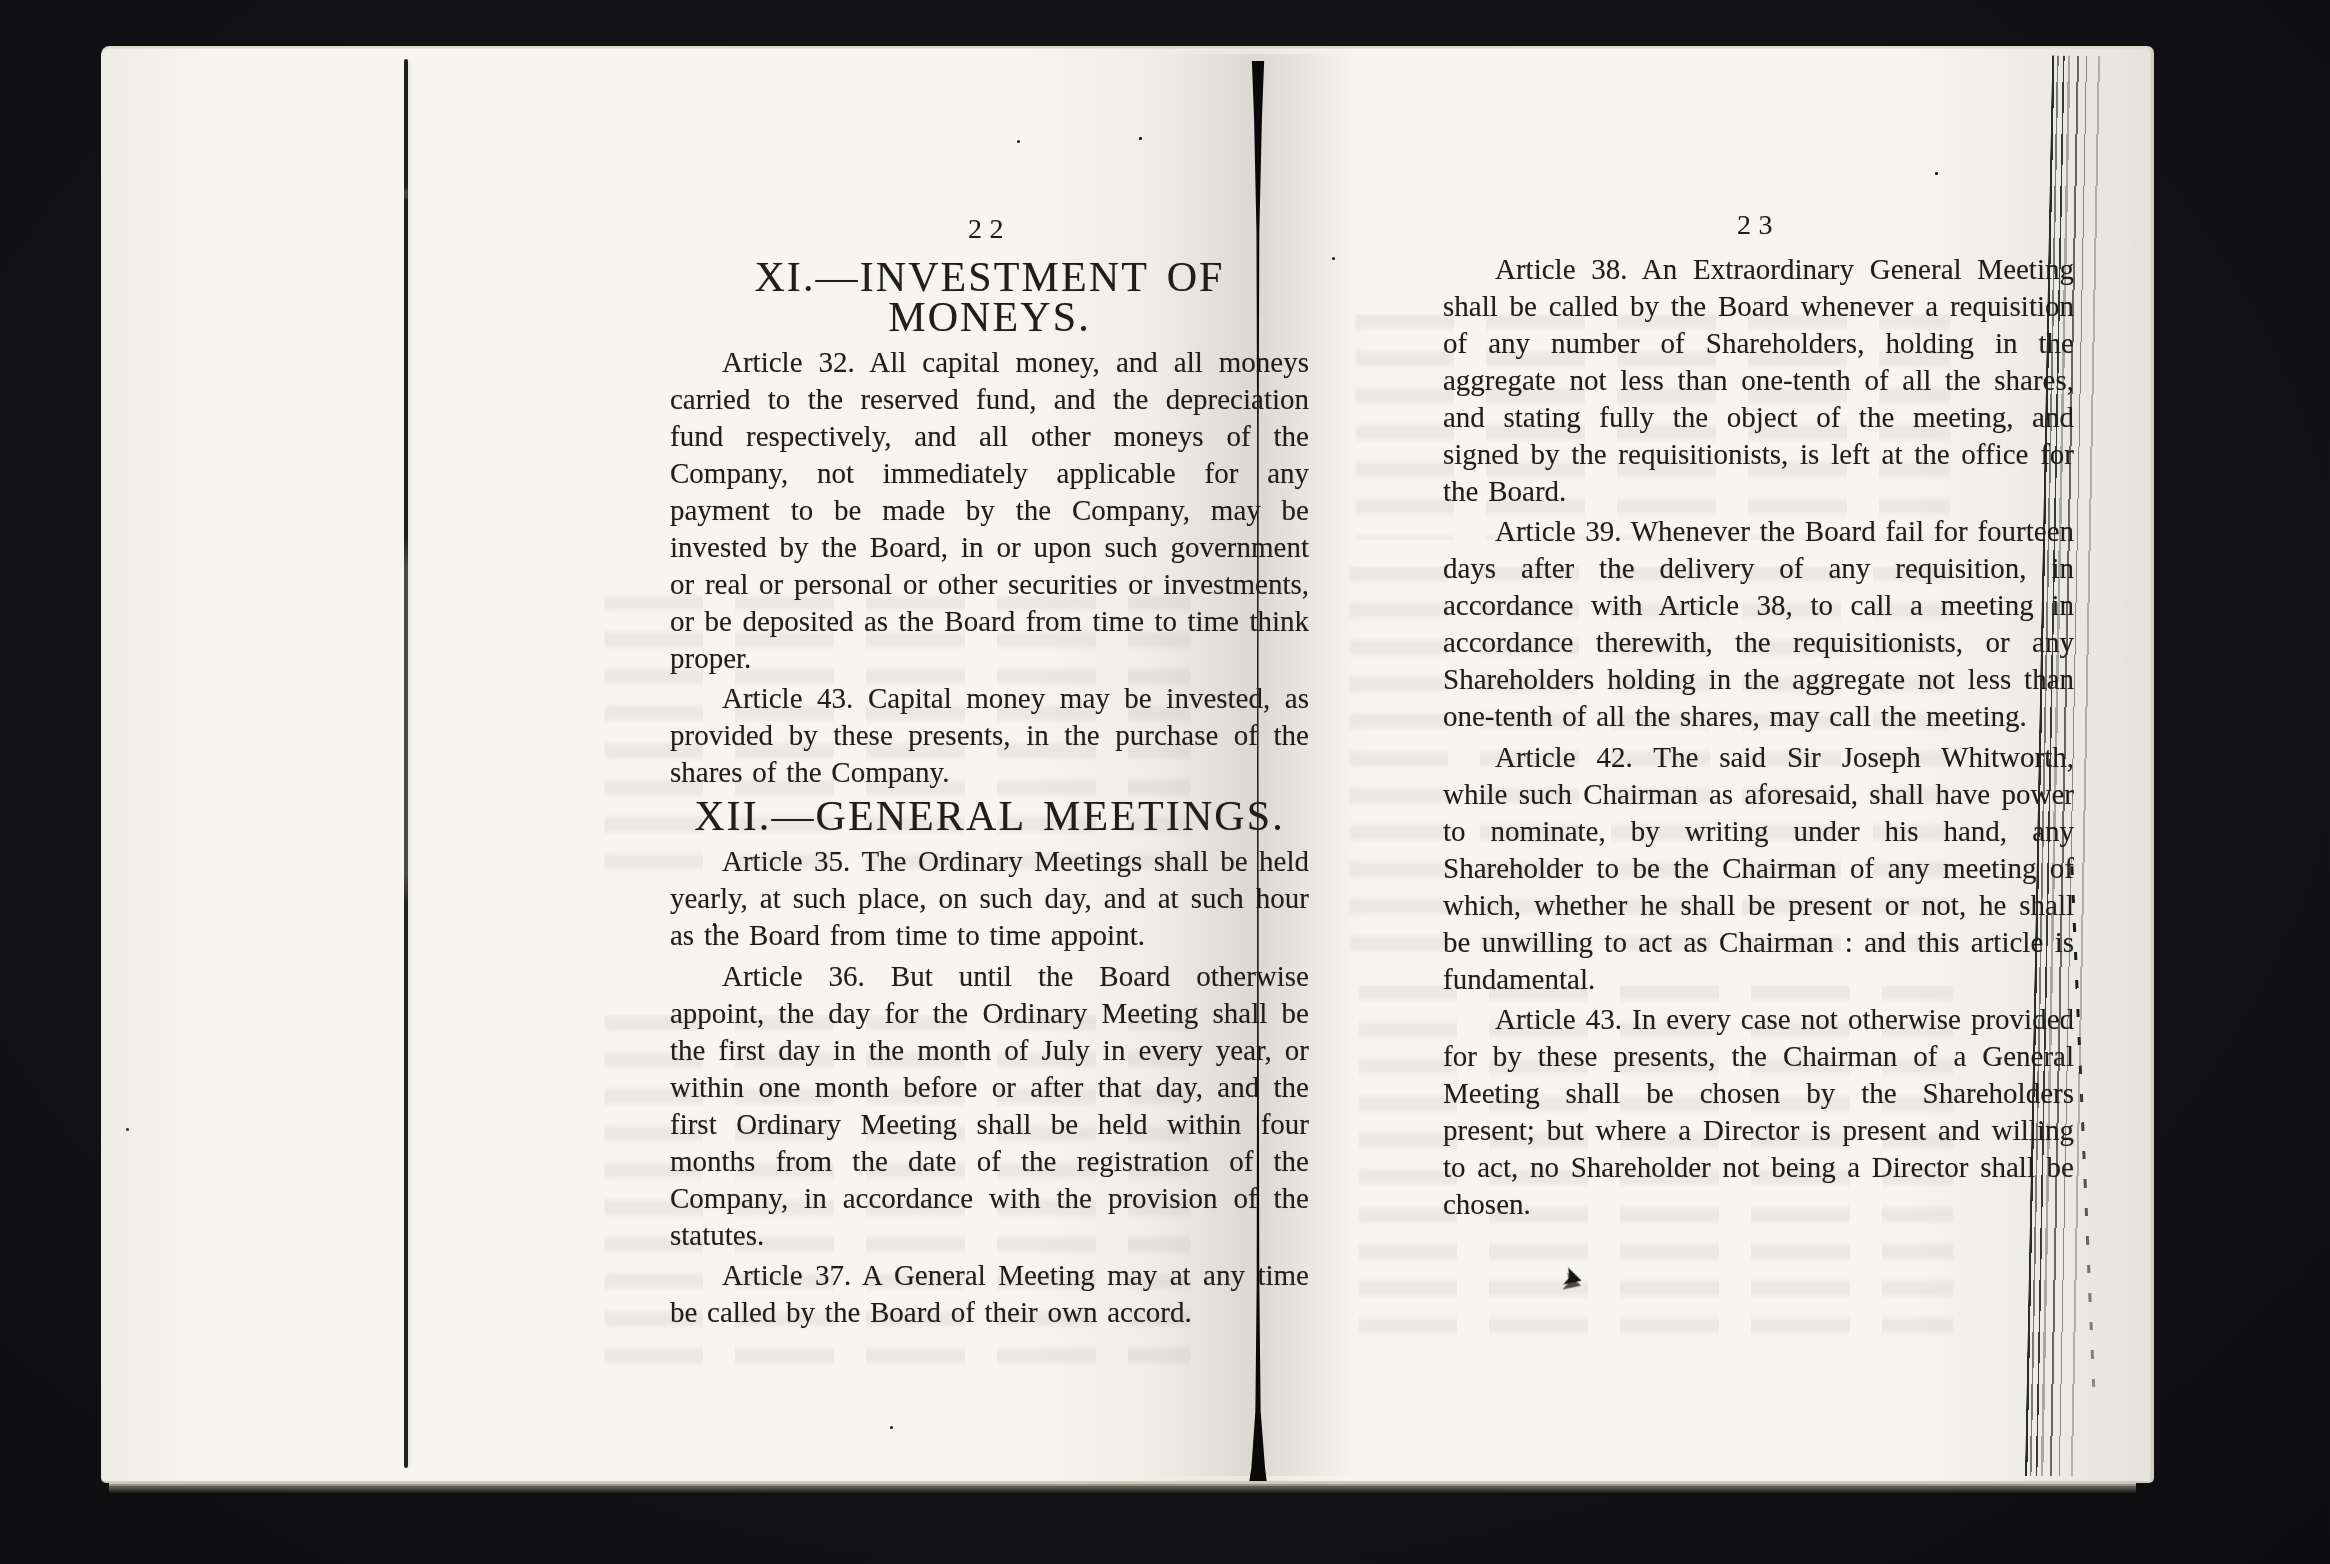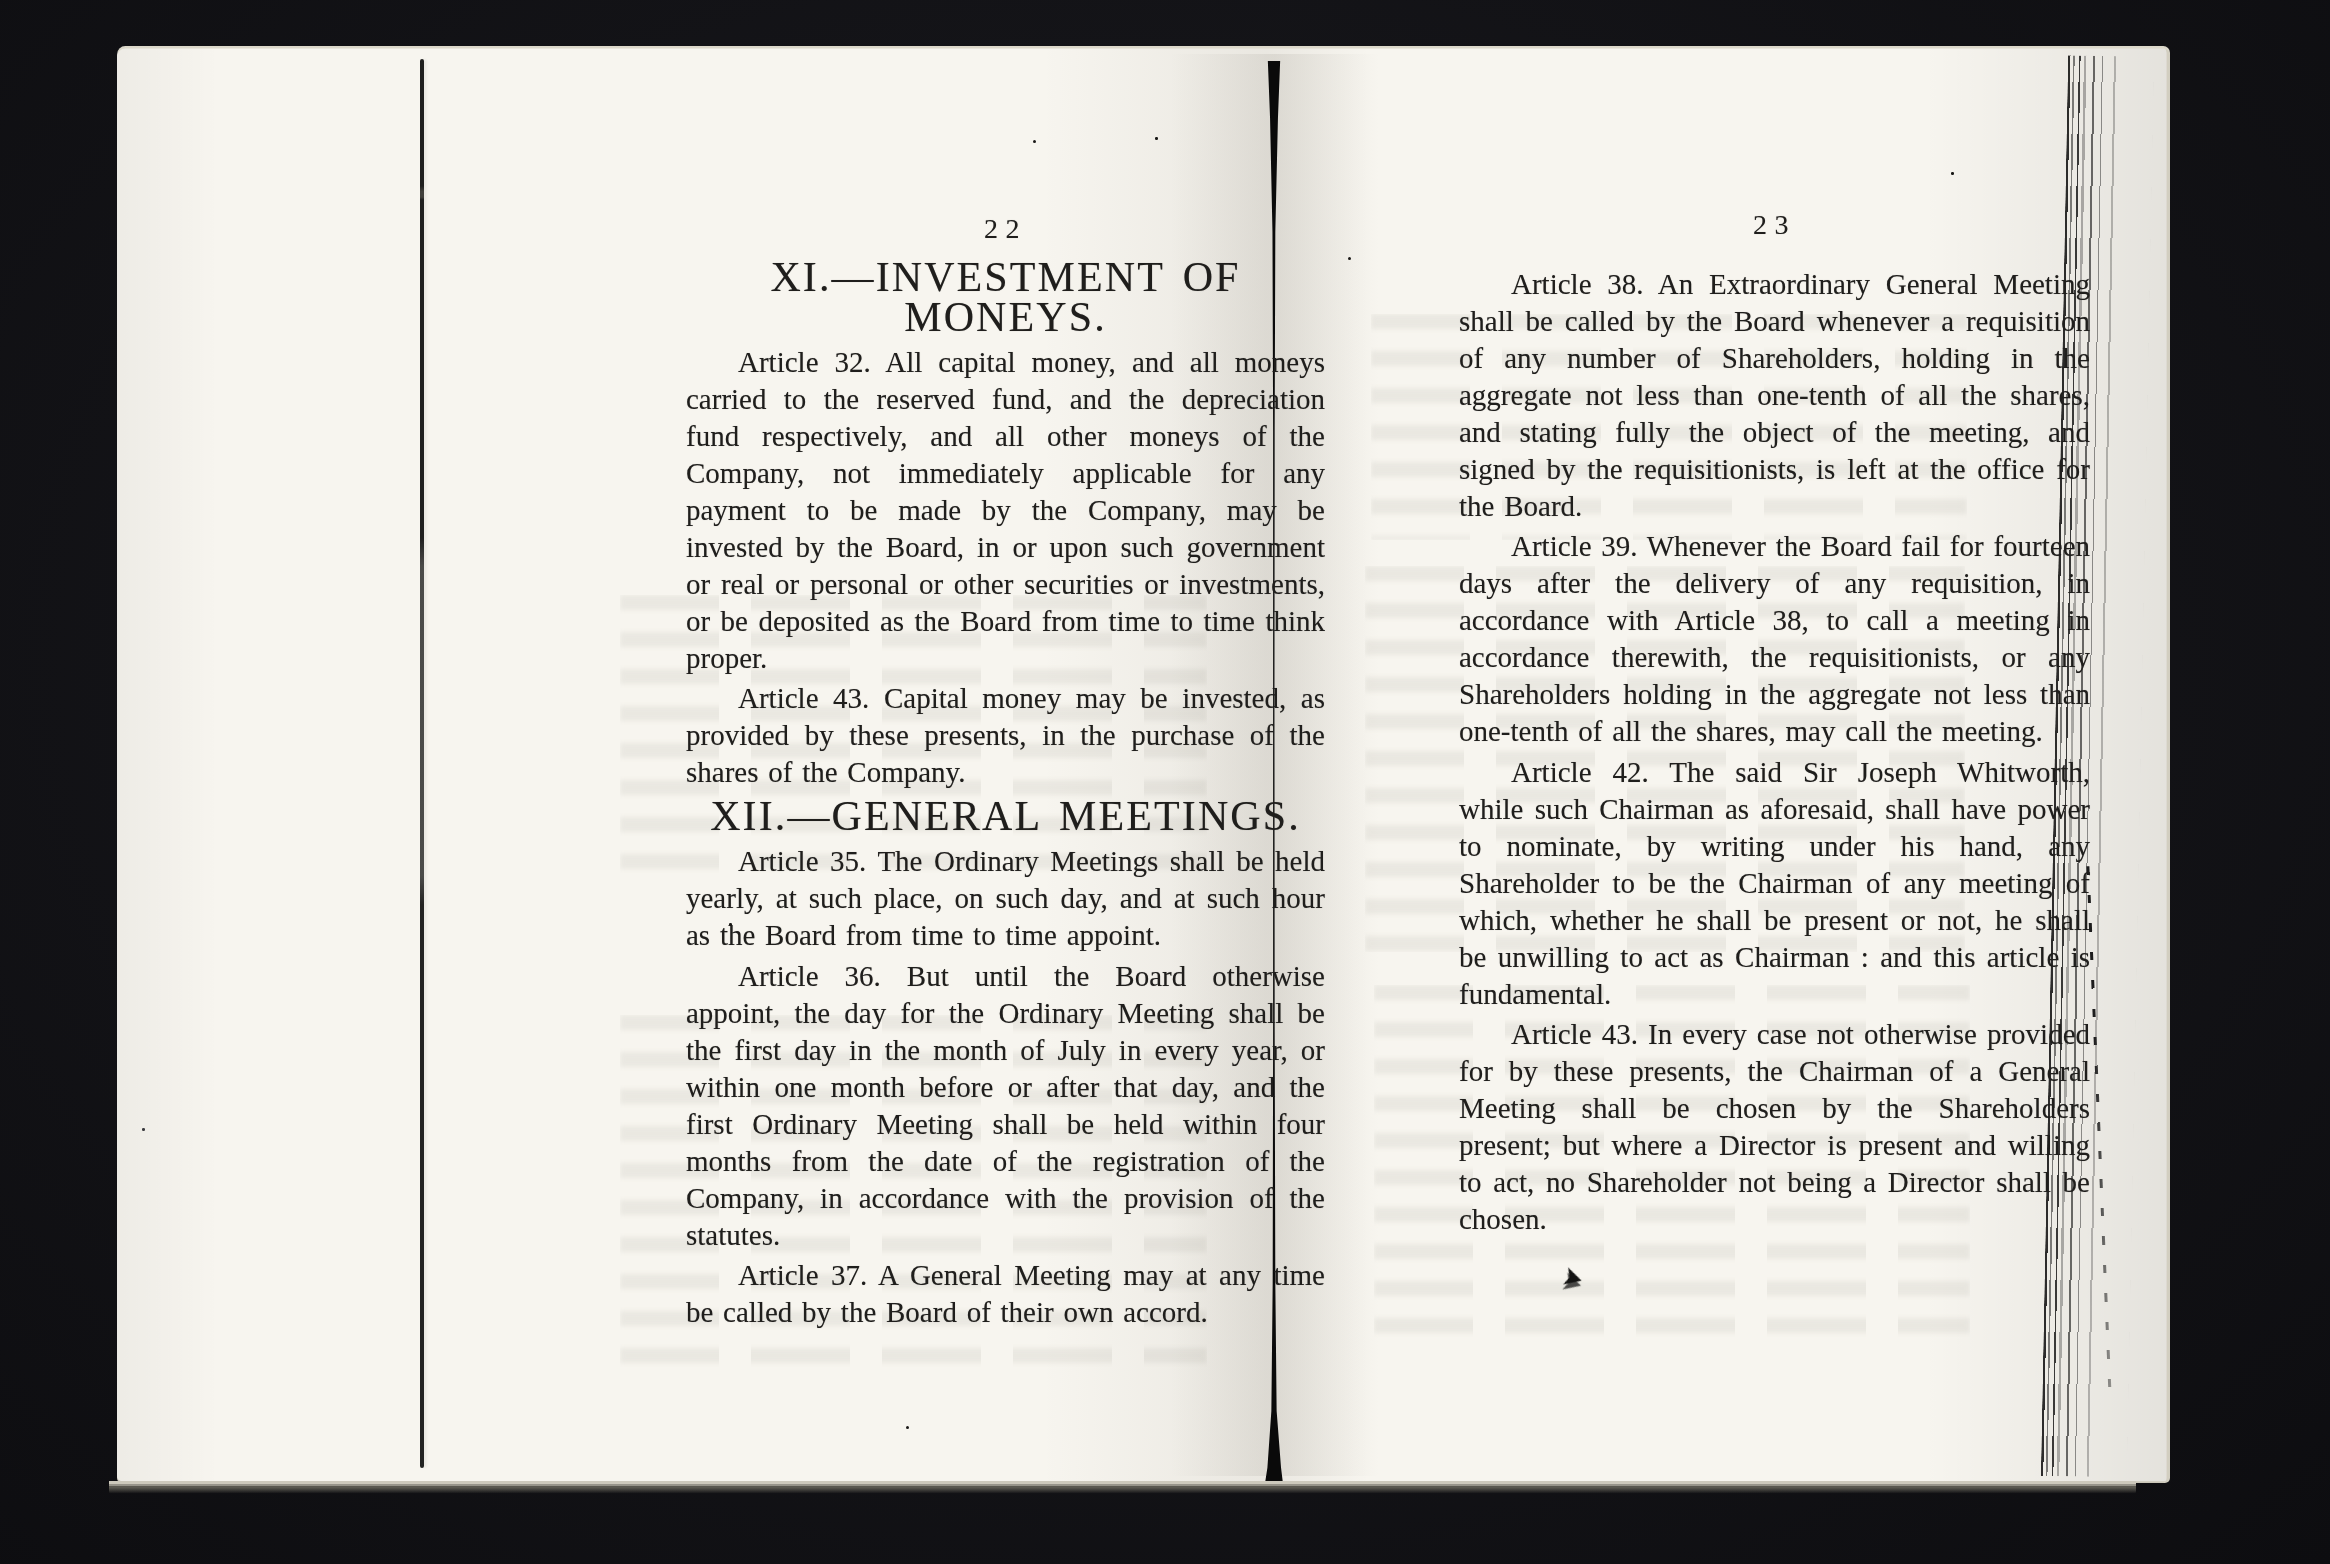--- a/index.html
+++ b/index.html
@@ -2,21 +2,21 @@
 <html style="font-size:13.4px"><head>
 <meta charset="utf-8">
 <style>
   html,body{margin:0;padding:0;background:#0e0e11;}
   .stage{
     position:relative;width:2330px;height:1564px;overflow:hidden;
     background:radial-gradient(ellipse at 48% 42%, #1b1b20 0%, #141418 46%, #0d0d10 100%);
     font-family:"Liberation Serif", serif;
   }
   .spread{
-    position:absolute;left:117px;top:46px;width:2053px;height:1437px;
+    position:absolute;left:101px;top:46px;width:2053px;height:1437px;
     background:
       linear-gradient(90deg, rgba(0,0,0,.04) 0%, rgba(0,0,0,0) 5%,
         rgba(0,0,0,0) 45%, rgba(60,52,40,.07) 56%, rgba(0,0,0,0) 61%,
         rgba(0,0,0,0) 88%, rgba(0,0,0,.05) 96%, rgba(0,0,0,.08) 100%),
       #f7f5ef;
     border-radius:8.4px 6.7px 5px 5px;
     box-shadow: inset 0 2.5px 0 #dcd8ca, inset -3.4px 0 0 #d2cec0, inset 0 -1.7px 0 #cbc7b9;
   }
   .bottom-edges{
     position:absolute;left:109px;top:1481px;width:2027px;height:15px;
@@ -69,21 +69,21 @@
     margin:0 0 13.4px 0;text-shadow:0 0 0.8px rgba(25,24,22,.3);
   }
   .section-heading{
     font-size:42px;line-height:40px;font-weight:normal;text-align:center;
     letter-spacing:2.1px;word-spacing:5.9px;margin:0 0 6.7px 0;
     text-shadow:0 0 0.8px rgba(25,24,22,.4);
   }
   .heading-2{margin-top:5px;text-align:center;}
   .col-left{left:569px;top:168px;width:639px;}
   .col-right{left:1342px;top:164px;width:631px;}
-  .col-right .page-number{margin-bottom:26px;}
+  .col-right .page-number{margin-bottom:11px;}
   .ghost{
     position:absolute;pointer-events:none;opacity:.38;filter:blur(2.5px);
     background:repeating-linear-gradient(180deg, rgba(125,122,110,.28) 0 15px, rgba(0,0,0,0) 15px 37px);
     -webkit-mask-image:repeating-linear-gradient(90deg,#000 0 99px,rgba(0,0,0,0) 99px 131px);
             mask-image:repeating-linear-gradient(90deg,#000 0 99px,rgba(0,0,0,0) 99px 131px);
   }
   .cursor{
     position:absolute;left:1559px;top:1262px;width:34px;height:44px;
     font-family:"DejaVu Sans",sans-serif;font-size:28px;color:#131312;
     transform:rotate(16deg) scaleX(.88);filter:blur(0.3px);

